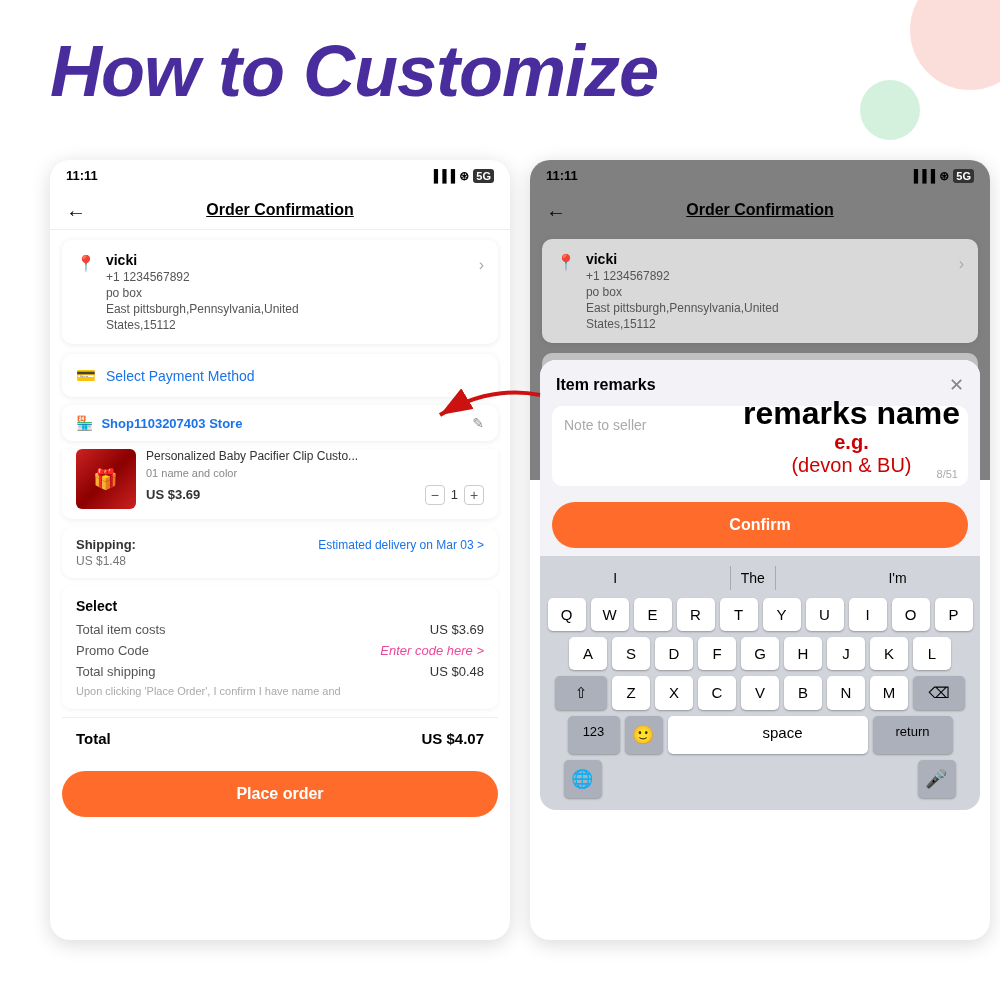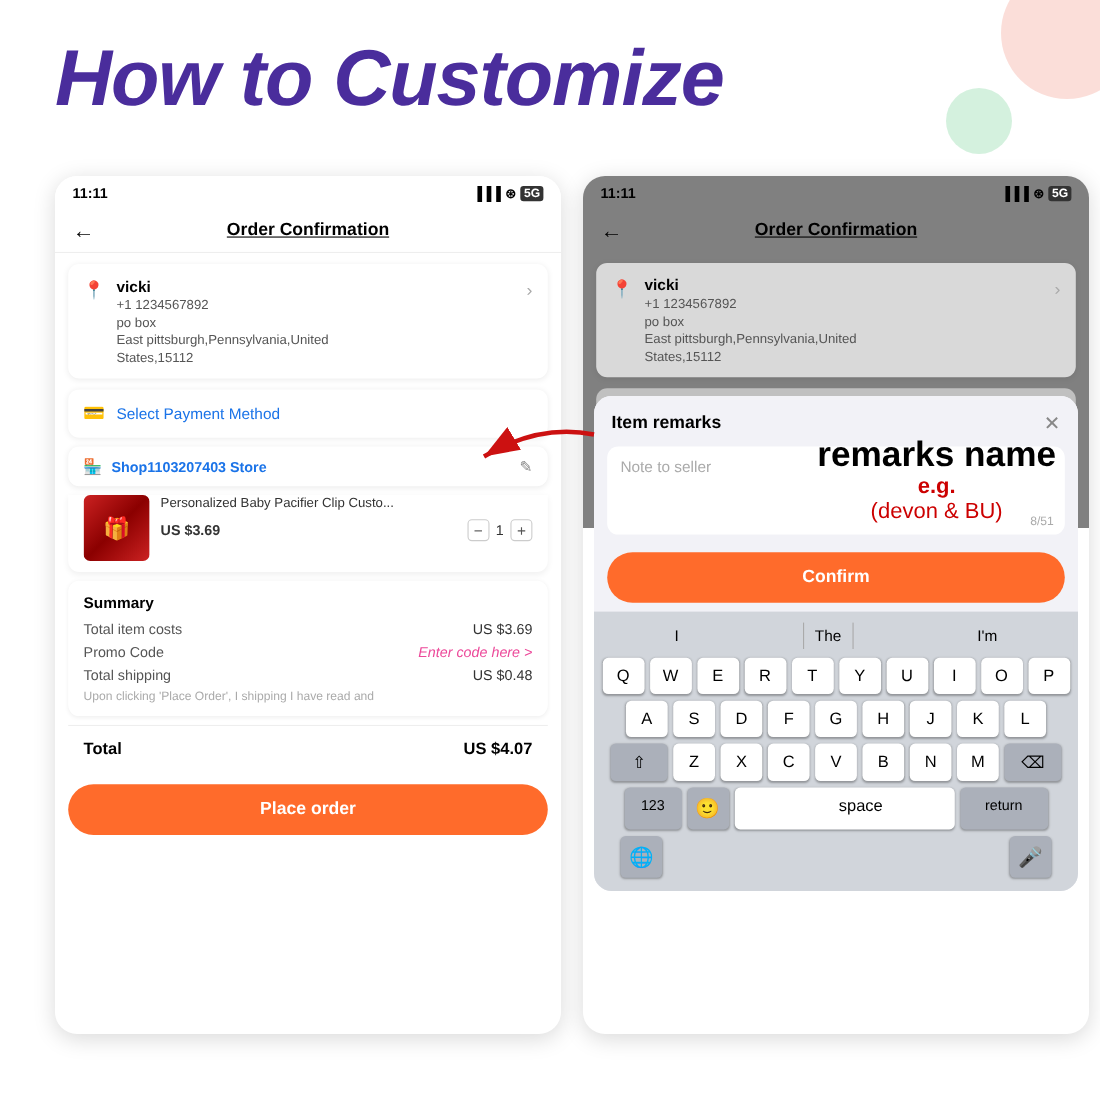--- a/index.html
+++ b/index.html
@@ -576,49 +576,57 @@
     <span class="edit-icon">✎</span>
   </div>
 
   
   <div class="product-item">
     <div class="product-image">
       <div class="product-image-inner">🎁</div>
     </div>
     <div class="product-details">
       <div class="product-name">Personalized Baby Pacifier Clip Custo...</div>
+      <div class="product-variant">01 name and color</div>
       <div class="product-price-row">
         <span class="product-price">US $3.69</span>
         <div class="qty-control">
           <div class="qty-btn">−</div>
           <span class="qty-num">1</span>
           <div class="qty-btn">+</div>
         </div>
       </div>
     </div>
   </div>
 
   
+  <div class="shipping-row">
+    <div class="shipping-top">
+      <span class="shipping-label">Shipping:</span>
+      <span class="shipping-date">Estimated delivery on Mar 03 &gt;</span>
+    </div>
+    <div class="shipping-cost">US $1.48</div>
+  </div>
 
   
   <div class="summary-card">
-    <div class="summary-title">Summary</div>
+    <div class="summary-title">Select</div>
     <div class="summary-row">
       <span class="summary-label">Total item costs</span>
       <span class="summary-value">US $3.69</span>
     </div>
     <div class="summary-row">
       <span class="summary-label">Promo Code</span>
       <span class="summary-value blue">Enter code here &gt;</span>
     </div>
     <div class="summary-row">
       <span class="summary-label">Total shipping</span>
       <span class="summary-value">US $0.48</span>
     </div>
-    <div class="summary-note">Upon clicking 'Place Order', I shipping I have read and</div>
+    <div class="summary-note">Upon clicking 'Place Order', I confirm I have name and</div>
   </div>
 
   
   <div class="total-bar">
     <span class="total-label">Total</span>
     <span class="total-value">US $4.07</span>
   </div>
 
   
   <button class="place-order-btn">Place order</button>

